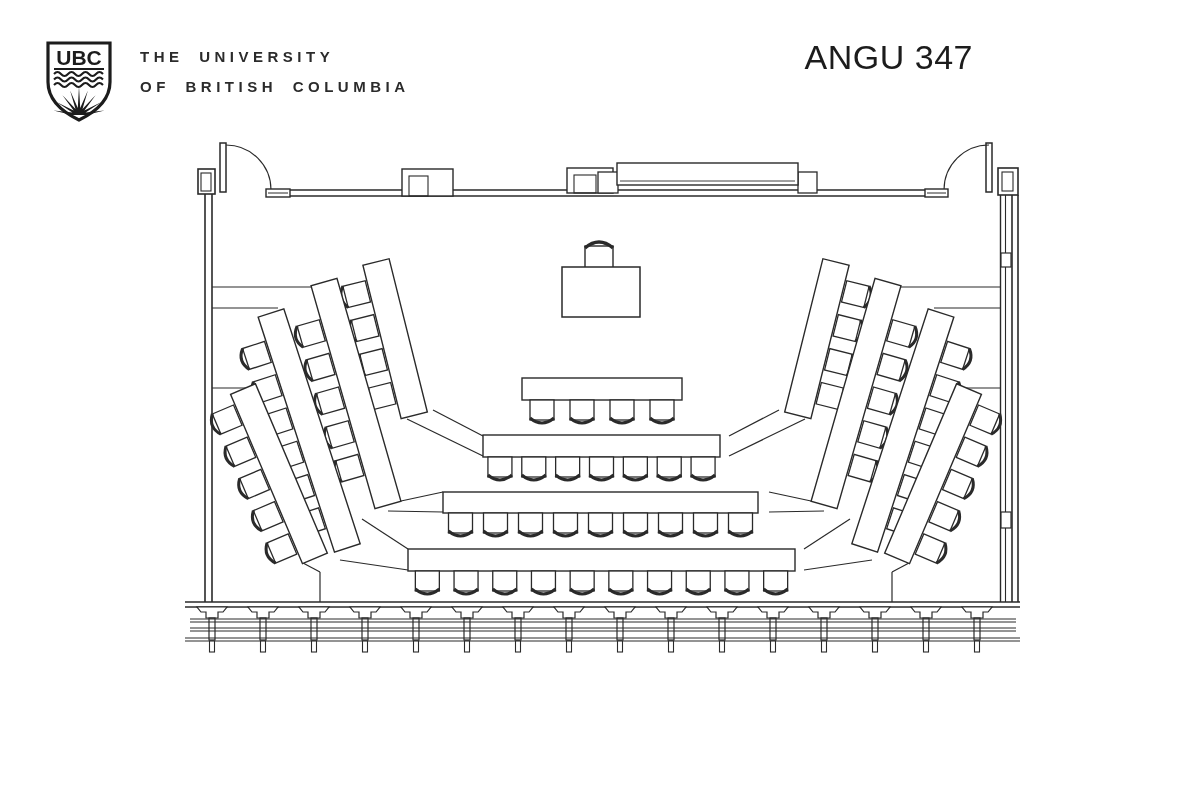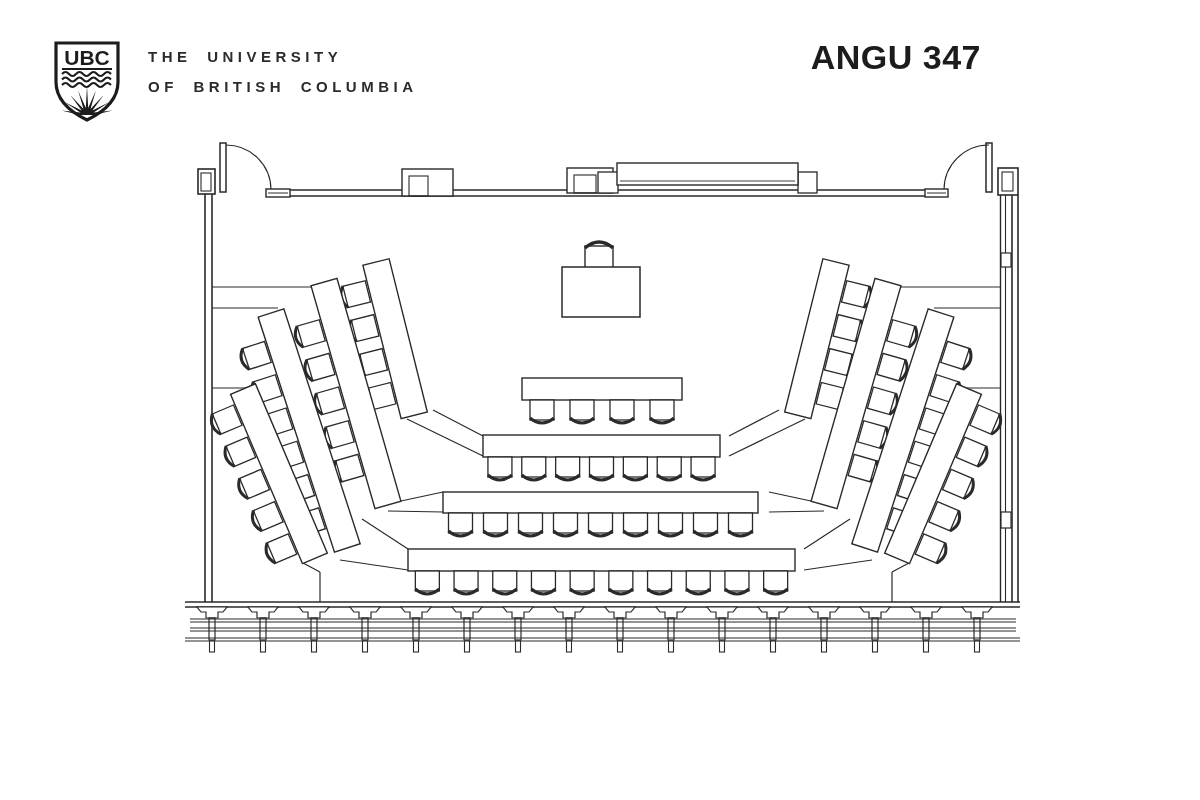--- a/index.html
+++ b/index.html
@@ -1,29 +1,29 @@
 <!DOCTYPE html>
 <html><head>
 <meta charset="utf-8">
 <style>
   html,body{margin:0;padding:0;}
   body{
     width:1200px;height:800px;position:relative;background:#ffffff;
     font-family:"Liberation Sans", sans-serif;overflow:hidden;
   }
-  .header{position:absolute;left:16px;top:0;width:1002px;height:140px;}
+  .header{position:absolute;left:8px;top:0;width:1002px;height:140px;}
   .logo-svg{position:absolute;left:37px;top:40px;}
   .wordmark{
     position:absolute;left:132px;top:42px;color:#2b2b2b;
     font-size:15px;font-weight:bold;letter-spacing:4.5px;word-spacing:7px;
     line-height:30px;white-space:pre;
   }
   .room-code{
     position:absolute;right:37px;top:38px;color:#1c1c1c;
-    font-size:34px;font-weight:bold;letter-spacing:0.5px;
+    font-size:34px;font-weight:normal;letter-spacing:0.5px;
   }
   .plan-svg{position:absolute;left:0;top:0;}
 </style>
 </head>
 <body>
 
 <div class="header">
 
   <svg class="logo-svg" width="68" height="84" viewBox="0 0 68 84">
     <path d="M3,3 H65 V42 Q65,65 34,80 Q3,65 3,42 Z" fill="#ffffff" stroke="#1c1c1c" stroke-width="3.2"></path>

